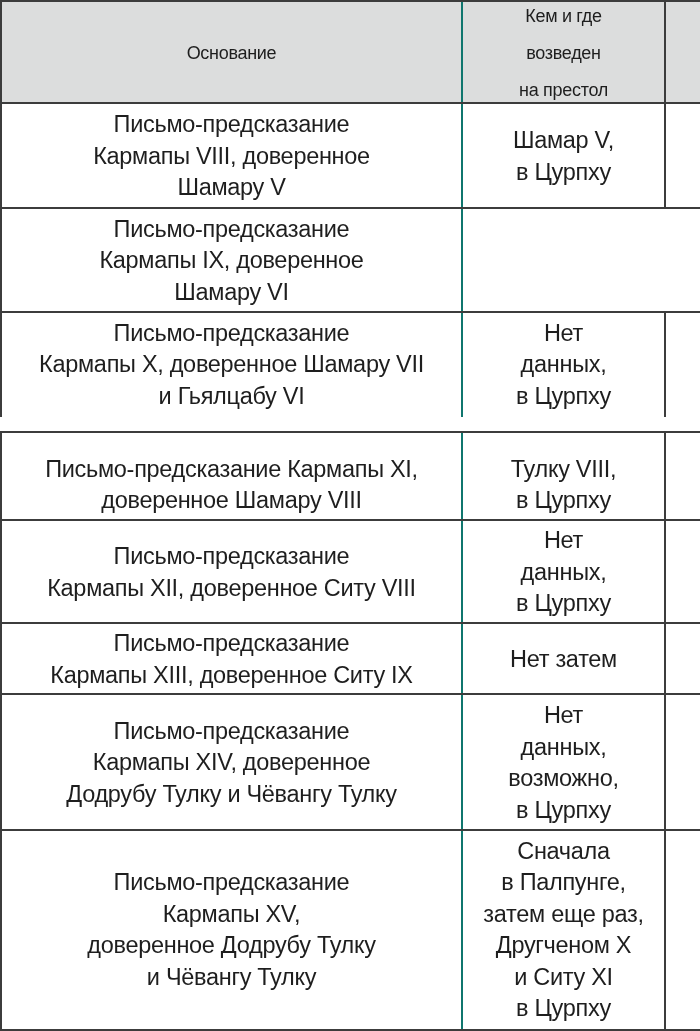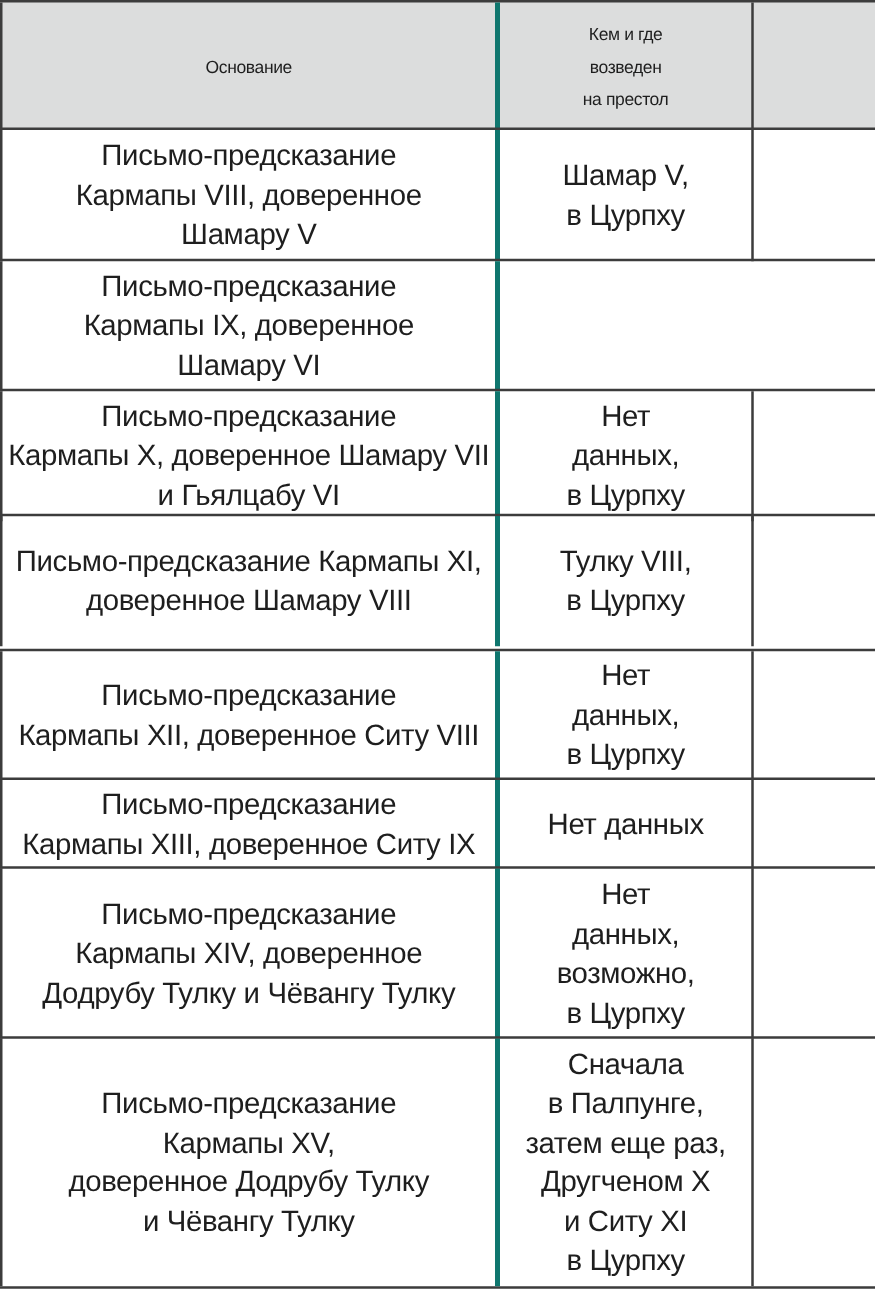--- a/index.html
+++ b/index.html
@@ -38,34 +38,34 @@
       align-items: center;
       justify-content: center;
       text-align: center;
       box-sizing: border-box;
       font-size: 23.5px;
       line-height: 31.5px;
       white-space: pre-line;
       letter-spacing: -0.3px;
     }
     .cell.c1 {
-      width: 400px;
+      width: 463px;
       border-left: 2px solid #3c3c3c;
-      border-right: 4px solid #0f766e;
+      border-right: 2px solid #0f766e;
     }
     .cell.c2 {
       width: 203px;
       border-right: 2px solid #3c3c3c;
     }
     .row.header {
       background: #dcdddd;
     }
     .row.header .cell {
-      font-size: 14px;
-      line-height: 26px;
+      font-size: 18px;
+      line-height: 37px;
     }
   </style>
 </head>
 <body>
 
 <div class="table">
 
   <div class="row header" style="top:0px;height:104px;">
     <div class="cell c1">Основание</div>
     <div class="cell c2">Кем и где
@@ -89,39 +89,39 @@
 
   <div class="row" style="top:311px;height:106px;">
     <div class="cell c1">Письмо-предсказание
 Кармапы X, доверенное Шамару VII
 и Гьялцабу VI</div>
     <div class="cell c2">Нет
 данных,
 в Цурпху</div>
   </div>
 
-  <div class="row" style="top:411px;height:106px;">
+  <div class="row" style="top:431px;height:106px;">
     <div class="cell c1">Письмо-предсказание Кармапы XI,
 доверенное Шамару VIII</div>
     <div class="cell c2">Тулку VIII,
 в Цурпху</div>
   </div>
 
   <div class="row" style="top:519px;height:105px;">
     <div class="cell c1">Письмо-предсказание
 Кармапы XII, доверенное Ситу VIII</div>
     <div class="cell c2">Нет
 данных,
 в Цурпху</div>
   </div>
 
   <div class="row" style="top:622px;height:73px;">
     <div class="cell c1">Письмо-предсказание
 Кармапы XIII, доверенное Ситу IX</div>
-    <div class="cell c2">Нет данных</div>
+    <div class="cell c2">Нет затем</div>
   </div>
 
   <div class="row" style="top:693px;height:138px;">
     <div class="cell c1">Письмо-предсказание
 Кармапы XIV, доверенное
 Додрубу Тулку и Чёвангу Тулку</div>
     <div class="cell c2">Нет
 данных,
 возможно,
 в Цурпху</div>

